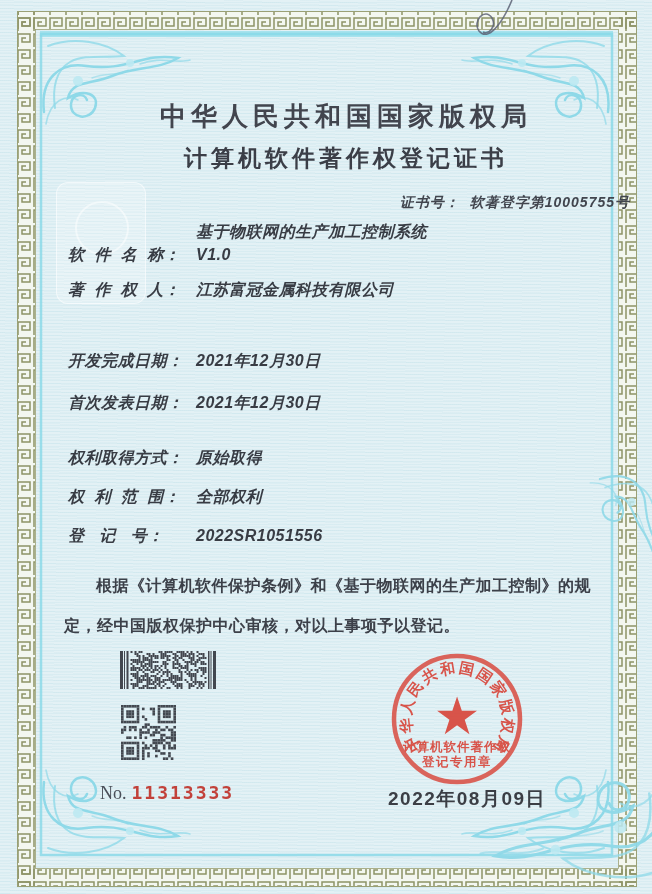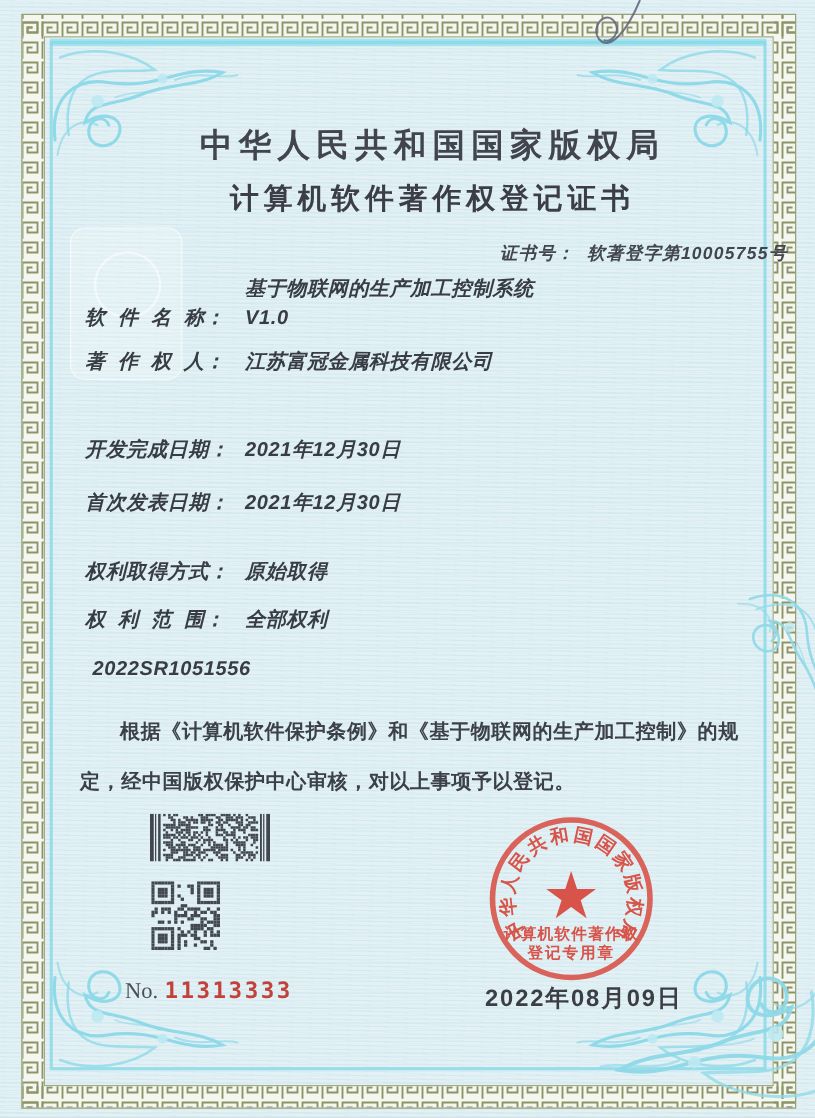--- a/index.html
+++ b/index.html
@@ -148,20 +148,21 @@
           <div>原始取得</div>
         </div>
       </div>
       <div class="row">
         <div class="flabel">权  利  范  围：</div>
         <div class="fvals">
           <div>全部权利</div>
         </div>
       </div>
       <div class="row">
+        <div class="flabel">登   记   号：</div>
         <div class="fvals">
           <div>2022SR1051556</div>
         </div>
       </div>
     </div>
 
   <div class="statement">根据《计算机软件保护条例》和《基于物联网的生产加工控制》的规定，经中国版权保护中心审核，对以上事项予以登记。</div>
 
   <svg id="barcode" class="barcode" width="96" height="40">
       <rect x="0" y="0" width="3" height="38" fill="#42474f"></rect>

